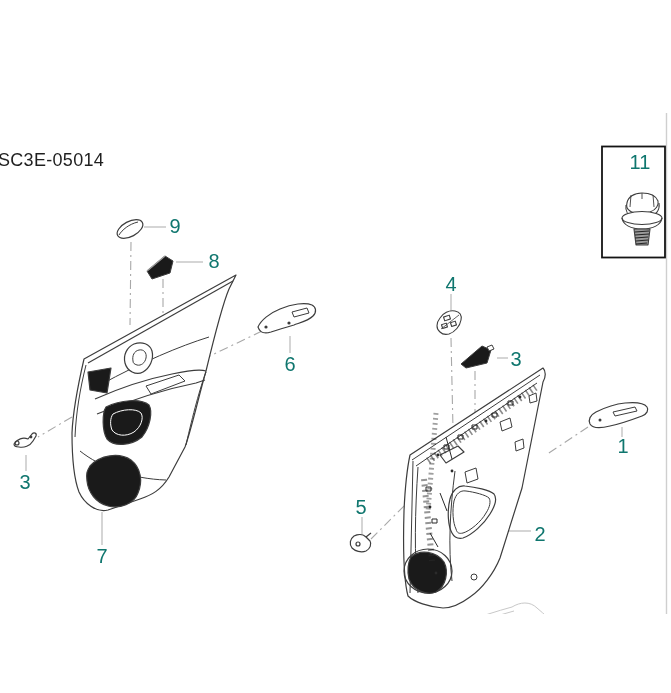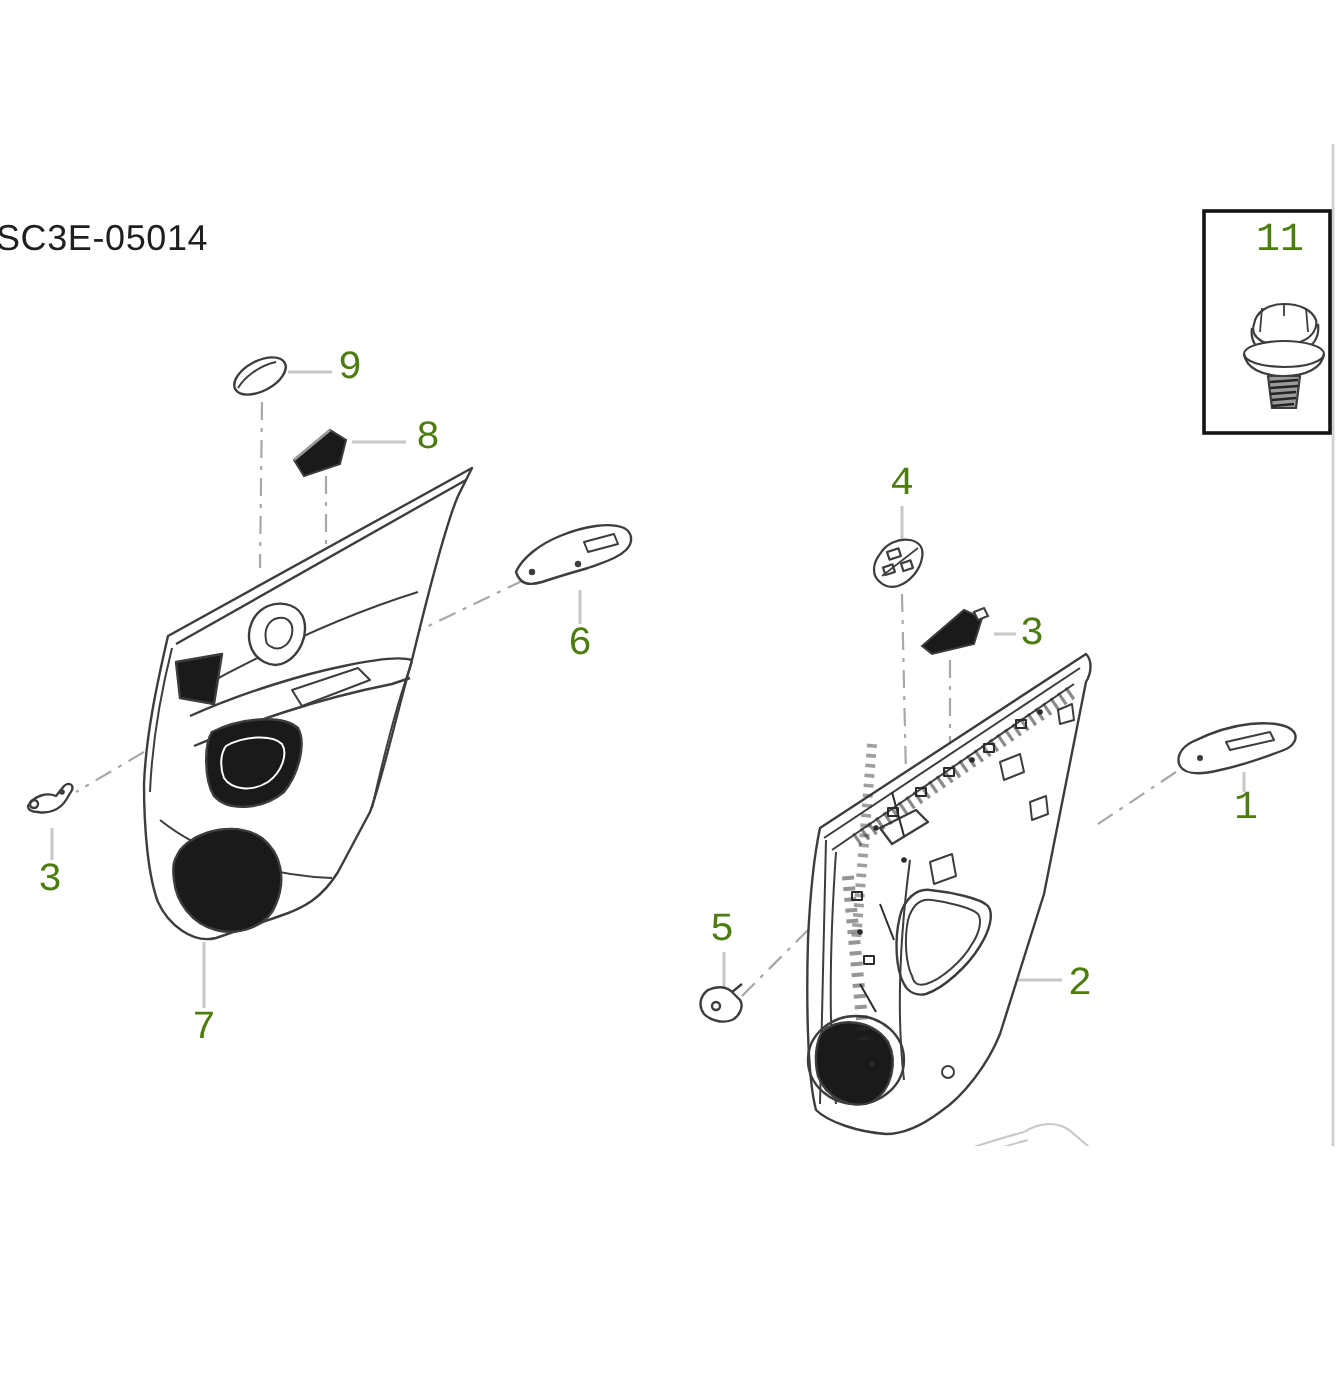--- a/index.html
+++ b/index.html
@@ -1,29 +1,28 @@
 <!DOCTYPE html>
 <html><head>
 <meta charset="utf-8">
 <style>
   html,body{margin:0;padding:0;background:#ffffff;}
   .stage{
     position:relative;width:671px;height:573px;background:#ffffff;
-    font-family:"Liberation Sans", sans-serif;overflow:hidden;
+    font-family:"Liberation Sans", sans-serif;overflow:hidden;margin-top:41px;
   }
   .artwork{position:absolute;left:0;top:0;}
   .doc-code{
     position:absolute;left:-2px;top:109px;
     font-size:18px;letter-spacing:.3px;color:#1f1f1f;white-space:nowrap;
   }
   .callout{
     position:absolute;transform:translate(-50%,-50%);
-    font-size:20px;color:#4d7c0f;line-height:1;white-space:nowrap;
+    font-size:20px;color:#0f766e;line-height:1;white-space:nowrap;
     cursor:default;
-    font-family:Liberation Mono, monospace;
   }
 </style>
 </head>
 <body>
 
 <div class="stage">
 
   <svg class="artwork" width="671" height="693" viewBox="0 0 671 693">
 
     <line x1="666.5" y1="72" x2="666.5" y2="693" stroke="#cfcfcf" stroke-width="1.4"></line>

